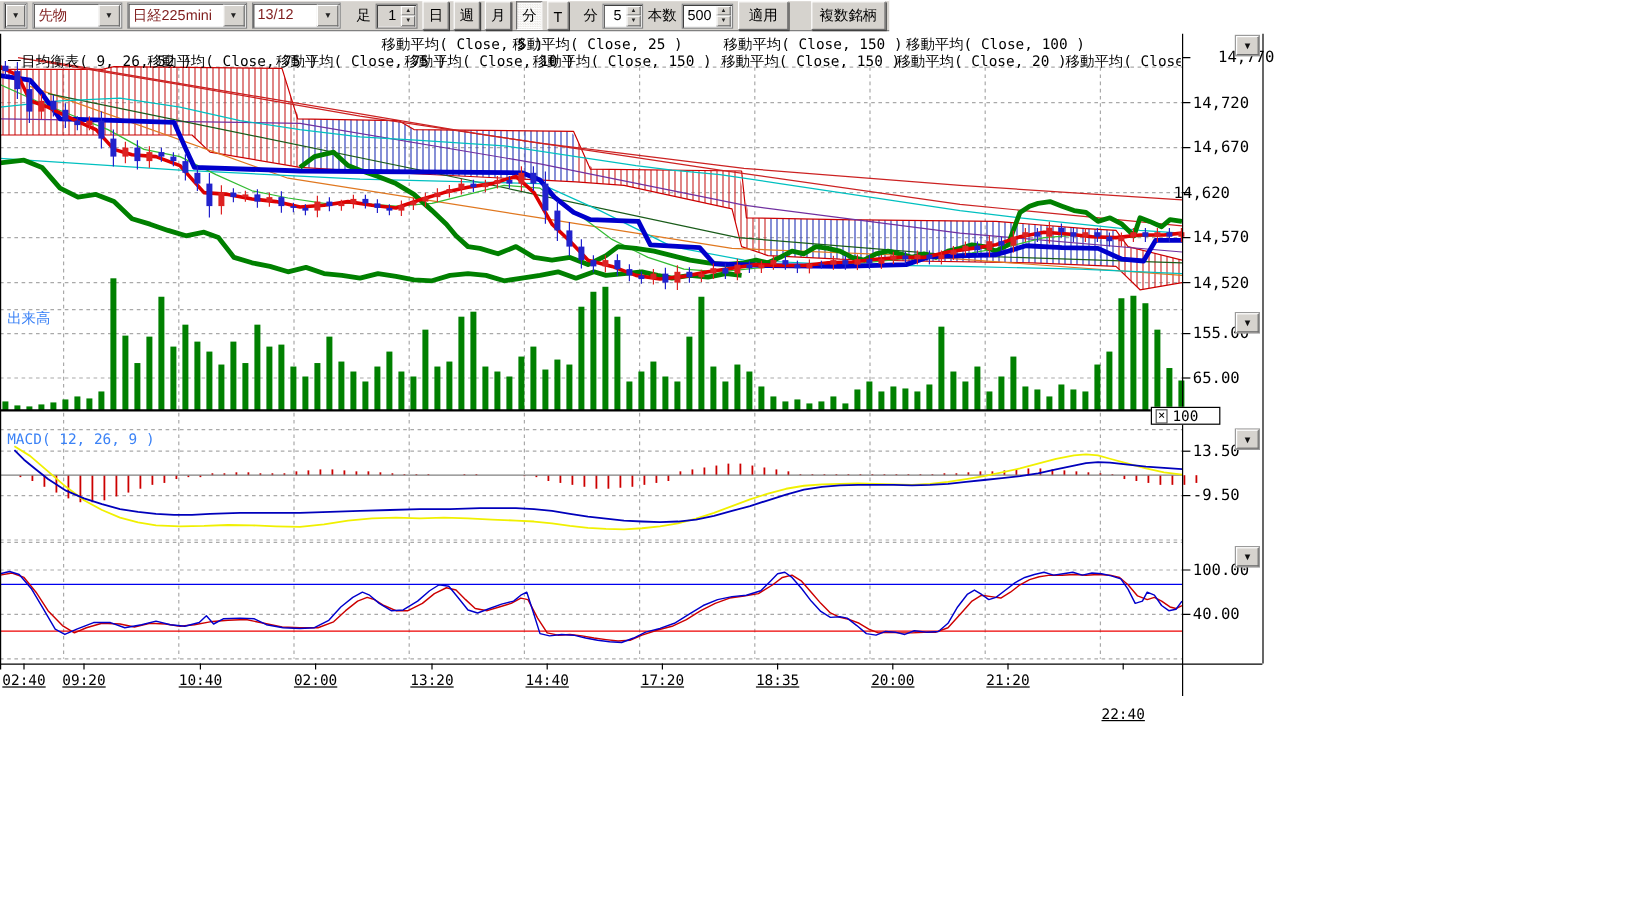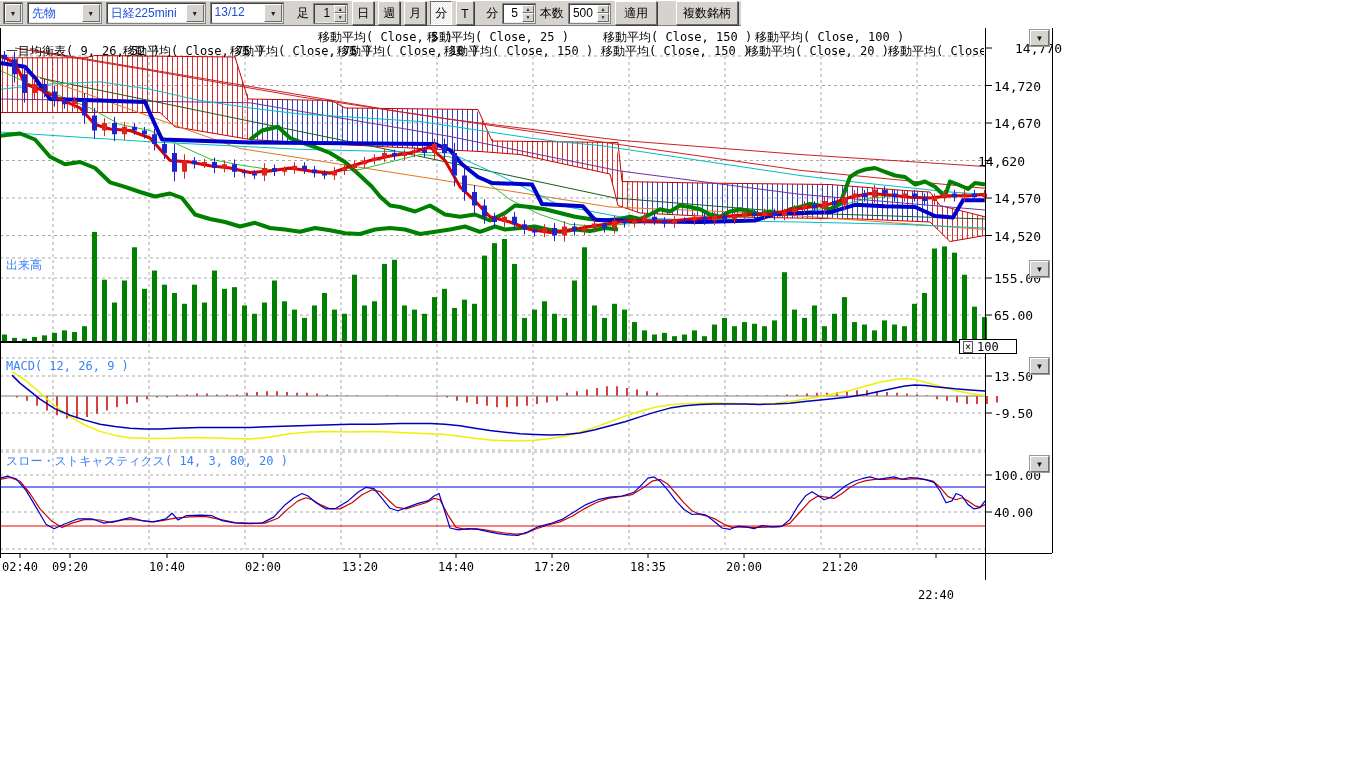--- a/index.html
+++ b/index.html
@@ -3,21 +3,21 @@
 <meta charset="utf-8">
 <style>
   html,body{margin:0;padding:0;background:#fff;font-family:"Liberation Sans",sans-serif;}
   #app{position:relative;width:1366px;height:768px;background:#fff;overflow:hidden;}
   
   #toolbar{position:absolute;left:0;top:0;width:741px;height:26px;background:#d6d3ce;
     border-top:1px solid #ffffff;border-bottom:1px solid #808080;
     display:flex;align-items:center;gap:4px;padding:0 3px;box-sizing:border-box;}
   .combo{display:flex;height:20px;background:#fff;border:1px solid #848484;
     box-shadow:inset 1px 1px 0 #404040, inset -1px -1px 0 #e8e8e8;align-items:stretch;}
-  .combo .cval{font-size:12px;padding:2px 3px 0 4px;white-space:nowrap;overflow:hidden;color:#1d4ed8;}
+  .combo .cval{font-size:12px;padding:2px 3px 0 4px;white-space:nowrap;overflow:hidden;color:#7f1d1d;}
   .combo .cbtn{width:16px;margin:1px;background:#d6d3ce;border:1px solid;border-color:#fff #6d6d6d #6d6d6d #fff;
     display:flex;align-items:center;justify-content:center;font-size:7px;color:#222;}
   .tlabel{font-size:12px;color:#000;white-space:nowrap;}
   .spin{display:flex;height:19px;background:#fff;border:1px solid #848484;
     box-shadow:inset 1px 1px 0 #404040, inset -1px -1px 0 #e8e8e8;}
   .spin .sval{font-size:12px;padding:2px 3px 0 3px;text-align:right;flex:1;}
   .spin.disabled{background:#d6d3ce;}
   .spin .sbtns{width:12px;margin:1px;display:flex;flex-direction:column;}
   .spin .sbtns div{flex:1;background:#d6d3ce;border:1px solid;border-color:#fff #6d6d6d #6d6d6d #fff;
     display:flex;align-items:center;justify-content:center;font-size:5px;line-height:4px;color:#222;}
@@ -27,21 +27,21 @@
   .tbtn.pressed{border-color:#6d6d6d #fff #fff #6d6d6d;box-shadow:none;
     background-image:repeating-conic-gradient(#e9e7e3 0 25%, #ffffff 0 50%);background-size:2px 2px;}
   .sep{width:6px;}
   
   #chart{position:absolute;left:0;top:28px;width:1070px;height:570px;}
   #chart svg{position:absolute;left:0;top:0;}
   .layer{position:absolute;left:0;top:0;width:1070px;height:570px;pointer-events:none;}
   .legend-clip{position:absolute;left:0;top:0;width:984px;height:34px;overflow:hidden;}
   .lg{position:absolute;font:12px "DejaVu Sans Mono","DejaVu Sans",sans-serif;color:#000;white-space:nowrap;}
   .ylab{position:absolute;font:13px "DejaVu Sans Mono","DejaVu Sans",sans-serif;color:#000;white-space:nowrap;}
-  .xlab{position:absolute;font:12px "DejaVu Sans Mono","DejaVu Sans",sans-serif;color:#000;transform:translateX(-50%);}
+  .xlab{position:absolute;font:12px "DejaVu Sans Mono","DejaVu Sans",sans-serif;color:#000;transform:translateX(-50%);text-decoration:underline;}
   .panel-label{position:absolute;font:12px "DejaVu Sans Mono","DejaVu Sans",sans-serif;color:#3b82f6;white-space:nowrap;}
   .scale-btn{position:absolute;width:17px;height:14px;background:#d6d3ce;border:1px solid;
     border-color:#fff #6d6d6d #6d6d6d #fff;box-shadow:0 0 0 1px #9a9a9a;
     display:flex;align-items:center;justify-content:center;font-size:8px;color:#111;}
   #multbox{position:absolute;left:959px;top:311px;width:58px;height:15px;border:1px solid #000;background:#fff;
     display:flex;align-items:center;gap:4px;padding:0 3px;box-sizing:border-box;
     font:12px "DejaVu Sans Mono","DejaVu Sans",sans-serif;}
   #multbox .xsym{display:inline-block;border:1px solid #555;font-size:10px;line-height:10px;padding:0 1px;}
 </style>
 </head>
@@ -600,21 +600,20 @@
           <div class="lg" style="left: 123px; top: 15px;">移動平均( Close, 75 )</div>
           <div class="lg" style="left: 230px; top: 15px;">移動平均( Close, 75 )</div>
           <div class="lg" style="left: 337px; top: 15px;">移動平均( Close, 10 )</div>
           <div class="lg" style="left: 444px; top: 15px;">移動平均( Close, 150 )</div>
           <div class="lg" style="left: 601px; top: 15px;">移動平均( Close, 150 )</div>
           <div class="lg" style="left: 747px; top: 15px;">移動平均( Close, 20 )</div>
           <div class="lg" style="left: 888px; top: 15px;">移動平均( Close,</div>
         </div>
     <div class="panel-label" style="left:6px;top:229px">出来高</div>
     <div class="panel-label" style="left:6px;top:331px">MACD( 12, 26, 9 )</div>
-    <div class="panel-label" style="left:6px;top:425px">スロー・ストキャスティクス( 14, 3, 80, 20 )</div>
     <div id="multbox">
       <span class="xsym">×</span>
       <span>100</span>
     </div>
   <div class="ylab" style="left: 994px; top: 13px; margin-left: 21px;">14,770</div>
         <div class="ylab" style="left: 994px; top: 50.5px;">14,720</div>
         <div class="ylab" style="left: 994px; top: 88px;">14,670</div>
         <div class="ylab" style="left: 942px; top: 125.5px; margin-left: 36px;">14,620</div>
         <div class="ylab" style="left: 994px; top: 163px;">14,570</div>
         <div class="ylab" style="left: 994px; top: 200.5px;">14,520</div>

